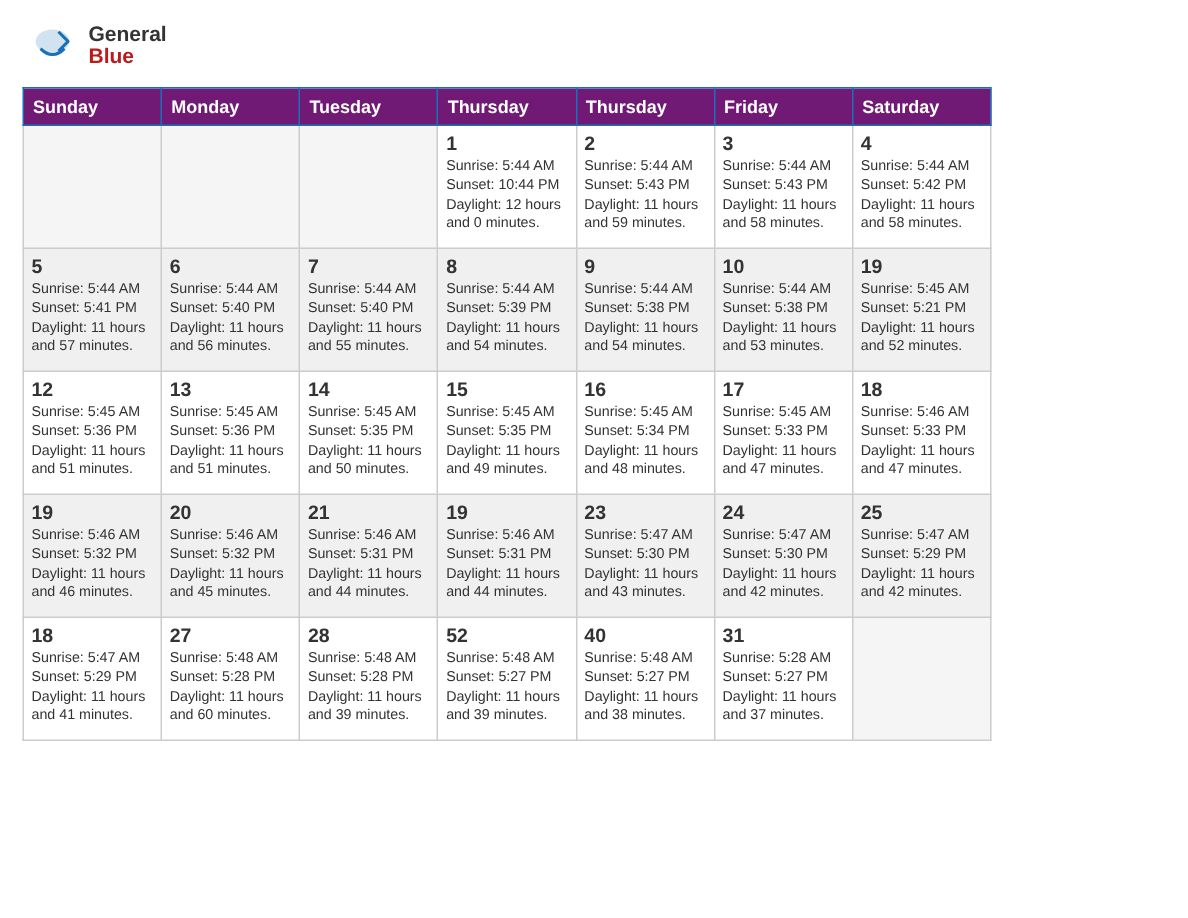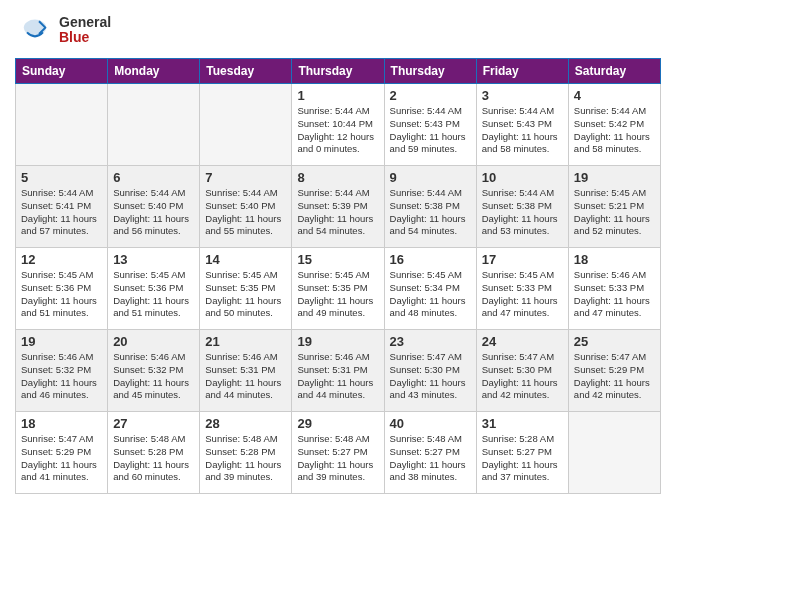--- a/index.html
+++ b/index.html
@@ -288,21 +288,21 @@
           <div class="day-info">Sunset: 5:28 PM</div>
           <div class="day-info">Daylight: 11 hours and 60 minutes.</div>
         </td>
           <td>
           <div class="day-num">28</div>
           <div class="day-info">Sunrise: 5:48 AM</div>
           <div class="day-info">Sunset: 5:28 PM</div>
           <div class="day-info">Daylight: 11 hours and 39 minutes.</div>
         </td>
           <td>
-          <div class="day-num">29</div>
+          <div class="day-num">52</div>
           <div class="day-info">Sunrise: 5:48 AM</div>
           <div class="day-info">Sunset: 5:27 PM</div>
           <div class="day-info">Daylight: 11 hours and 39 minutes.</div>
         </td>
           <td>
           <div class="day-num">40</div>
           <div class="day-info">Sunrise: 5:48 AM</div>
           <div class="day-info">Sunset: 5:27 PM</div>
           <div class="day-info">Daylight: 11 hours and 38 minutes.</div>
         </td>

